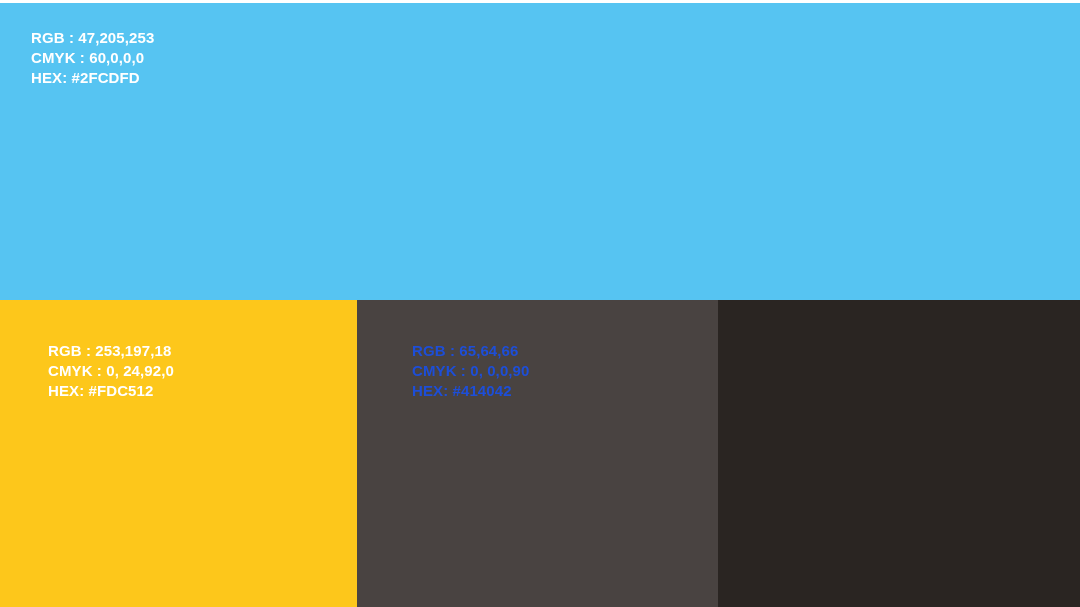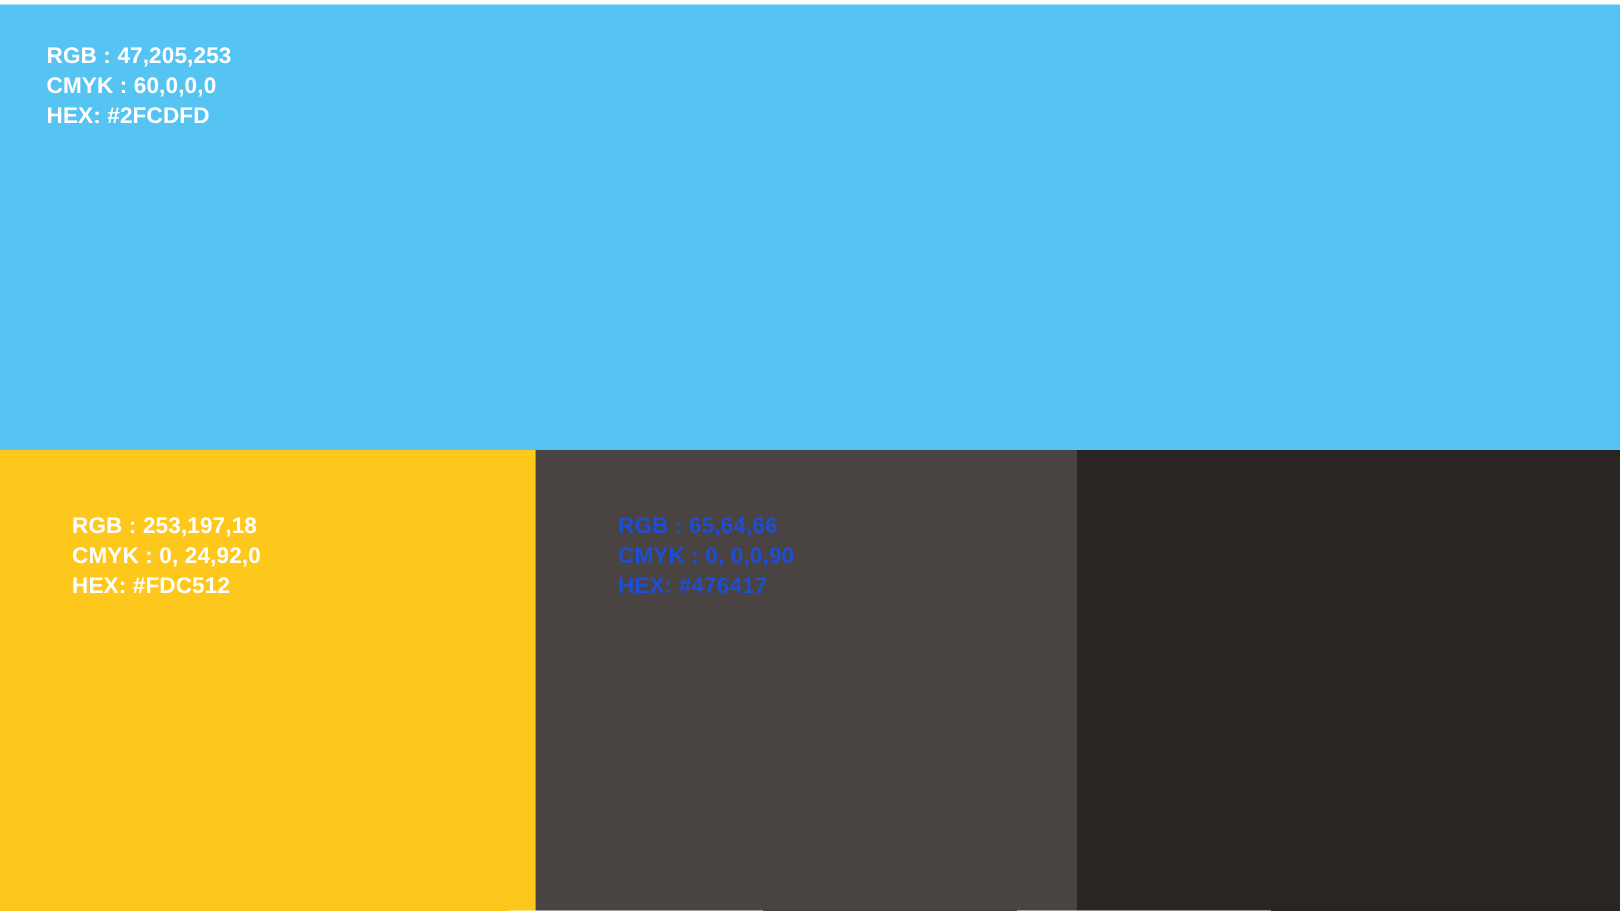--- a/index.html
+++ b/index.html
@@ -119,17 +119,17 @@
 
   <div class="color-info info-yellow" style="color: rgb(255, 255, 255);">
     <span class="info-line">RGB : 253,197,18</span>
     <span class="info-line">CMYK : 0, 24,92,0</span>
     <span class="info-line">HEX: #FDC512</span>
   </div>
 
   <div class="color-info info-gray" style="color: #1d4ed8;">
     <span class="info-line">RGB : 65,64,66</span>
     <span class="info-line">CMYK : 0, 0,0,90</span>
-    <span class="info-line">HEX: #476417</span>
+    <span class="info-line">HEX: #414042</span>
   </div>
 
 
 </div>
 
 </body></html>

